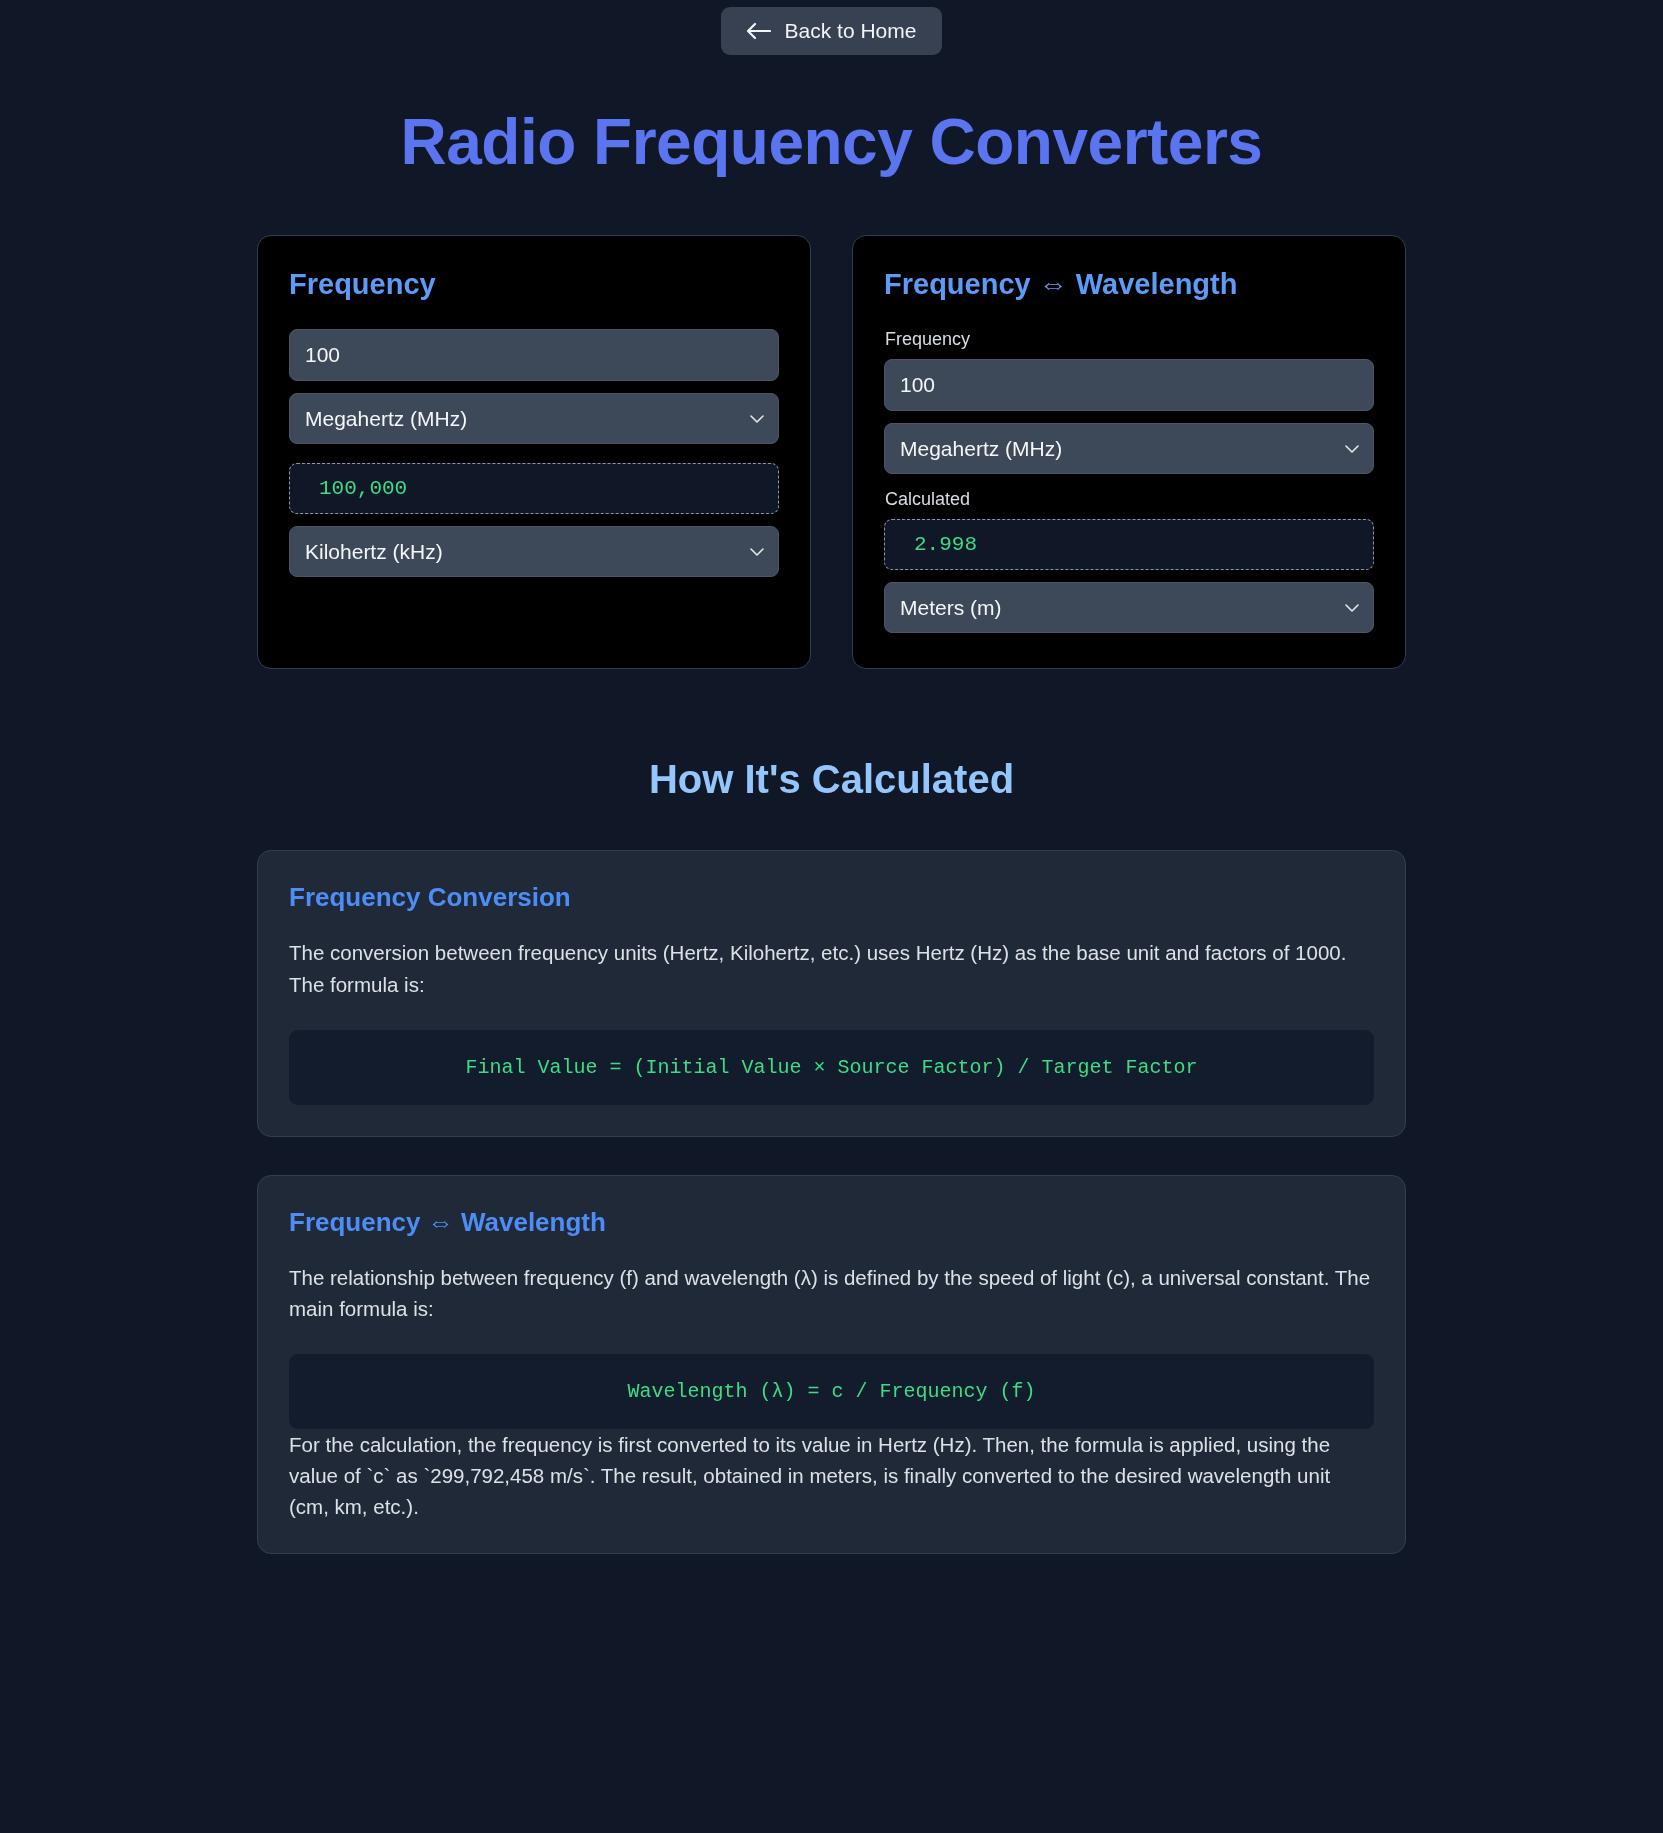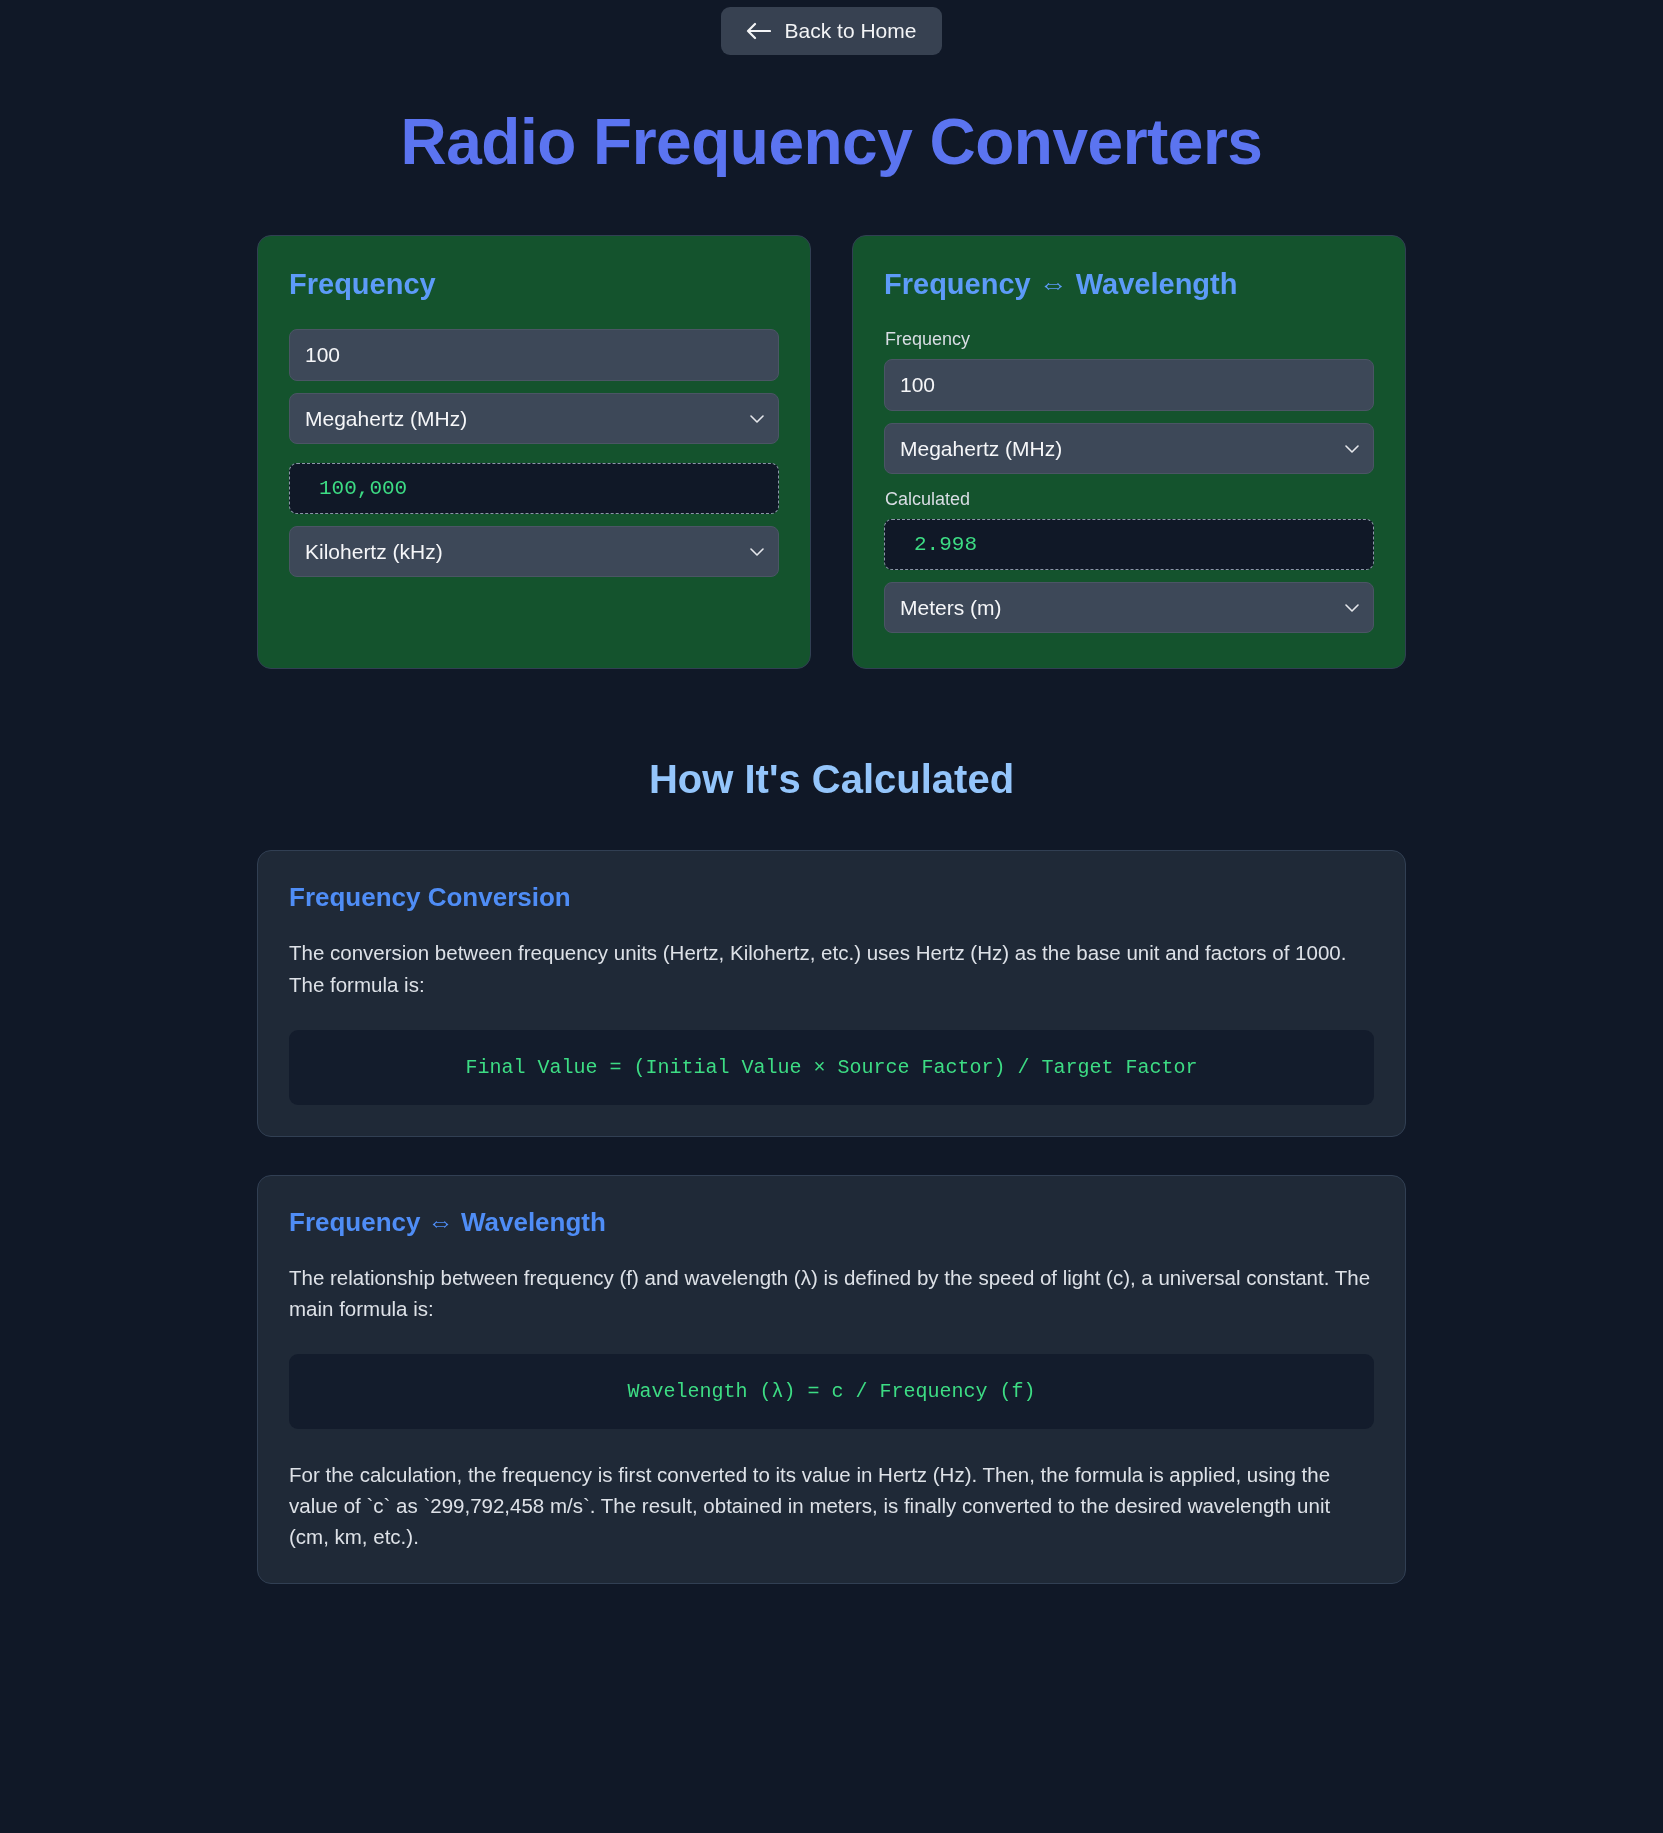--- a/index.html
+++ b/index.html
@@ -54,21 +54,21 @@
 
   
   .converters {
     display: grid;
     grid-template-columns: 554px 554px;
     gap: 41px;
     justify-content: center;
     margin-top: 58px;
   }
   .card {
-    background: #14532d;
+    background: #000000;
     border: 1px solid #313f53;
     border-radius: 14px;
     padding: 31px;
   }
   .card-left  { min-height: 434px; }
   .card-right { min-height: 434px; }
 
   .card-title {
     color: #5d9bf8;
     font-size: 29px;
@@ -180,21 +180,21 @@
     border-radius: 9px;
     color: #3ddc84;
     font-family: "Liberation Mono", monospace;
     font-size: 20px;
     text-align: center;
     padding: 26px 16px;
     margin: 30px 0 0 0;
     overflow-x: auto;
     white-space: nowrap;
   }
-  .formula + .info-text { margin-top: 30px; }
+  .formula + .info-text { }
 </style>
 </head>
 <body>
 
 <div class="page">
 
   <div class="back-row">
     <button class="back-btn">
       <span class="arrow-left">
         <svg viewBox="0 0 26 20" width="26" height="20" aria-hidden="true">

